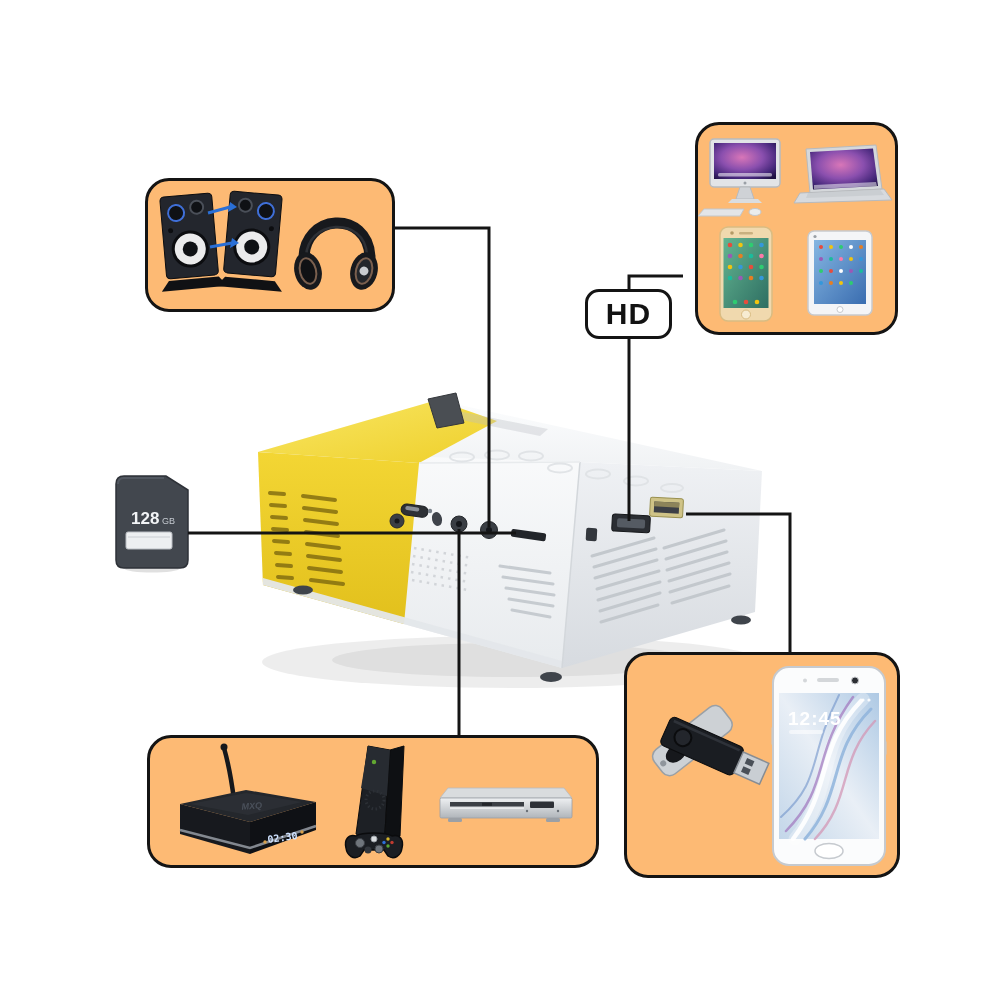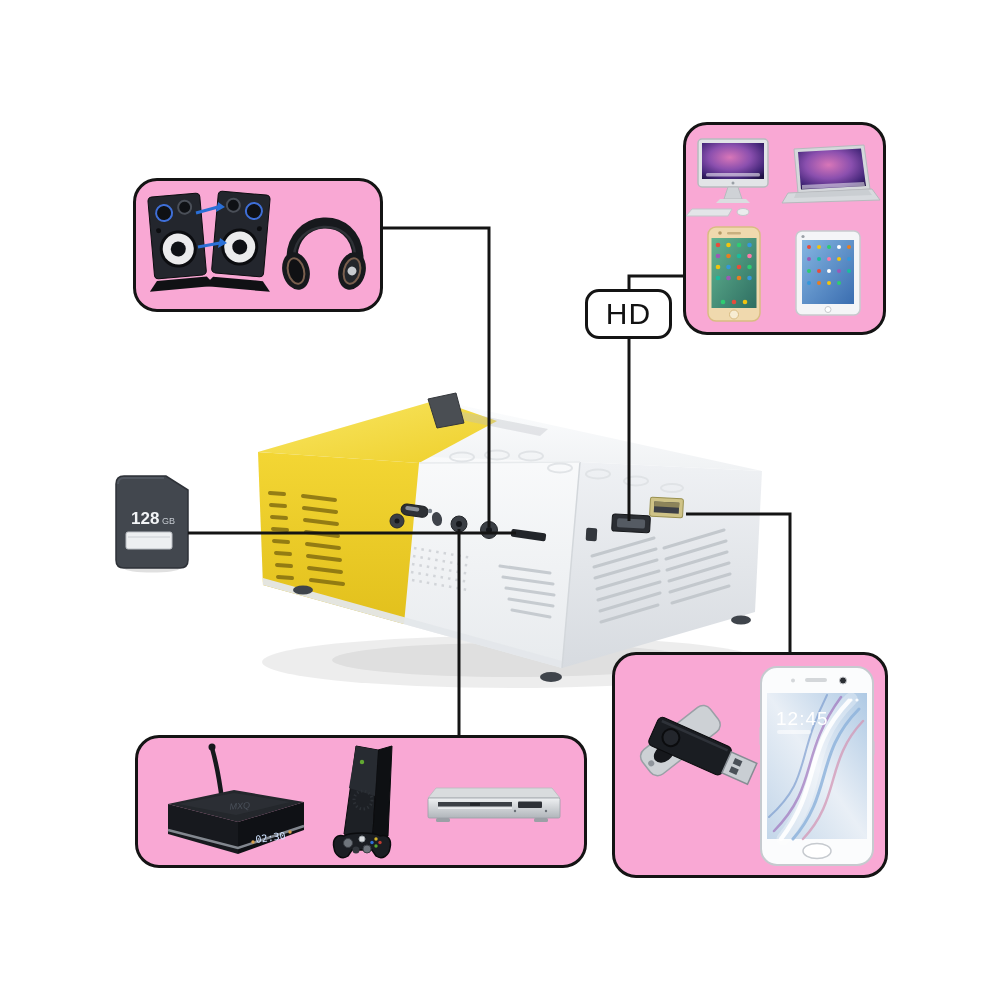--- a/index.html
+++ b/index.html
@@ -1,28 +1,28 @@
 <!DOCTYPE html>
 <html><head>
 <meta charset="utf-8">
 <style>
   html,body{margin:0;padding:0;background:#fff;}
   .stage{position:relative;width:1000px;height:1000px;background:#ffffff;overflow:hidden;
          font-family:"Liberation Sans",sans-serif;}
   .stage svg{display:block;}
   .abs{position:absolute;}
-  .connect-box{position:absolute;border:3px solid #141414;border-radius:24px;background:#f9a8d4;box-sizing:border-box;}
+  .connect-box{position:absolute;border:3px solid #141414;border-radius:24px;background:#fdba74;box-sizing:border-box;margin-left:12px;}
   .caption{position:absolute;font-style:italic;color:#1b1b1b;text-align:center;letter-spacing:0.2px;}
   .caption.av{left:118px;top:324px;width:262px;font-size:26px;}
   .caption.hd{left:650px;top:350px;width:250px;font-size:23px;}
   .hd-badge{position:absolute;left:585px;top:289px;width:87px;height:50px;border:3px solid #141414;
             border-radius:14px;background:#fff;box-sizing:border-box;display:flex;align-items:center;
             justify-content:center;font-size:30px;color:#121212;letter-spacing:1px;}
   .lines{position:absolute;left:0;top:0;z-index:3;pointer-events:none;}
-  .layer1{z-index:1;} .layer2{z-index:2;} .layer4{z-index:4;}
+  .layer1{z-index:1;} .layer2{z-index:2;} .layer4{z-index:4;font-weight:bold;}
 </style>
 </head>
 <body>
 
 <div class="stage">
 
   <svg class="abs layer1" style="left:240px;top:385px;" width="530" height="305" viewBox="240 385 530 305">
     <defs>
       <linearGradient id="gTopY" x1="0" y1="0" x2="1" y2="1">
         <stop offset="0" stop-color="#f9e765"></stop>

